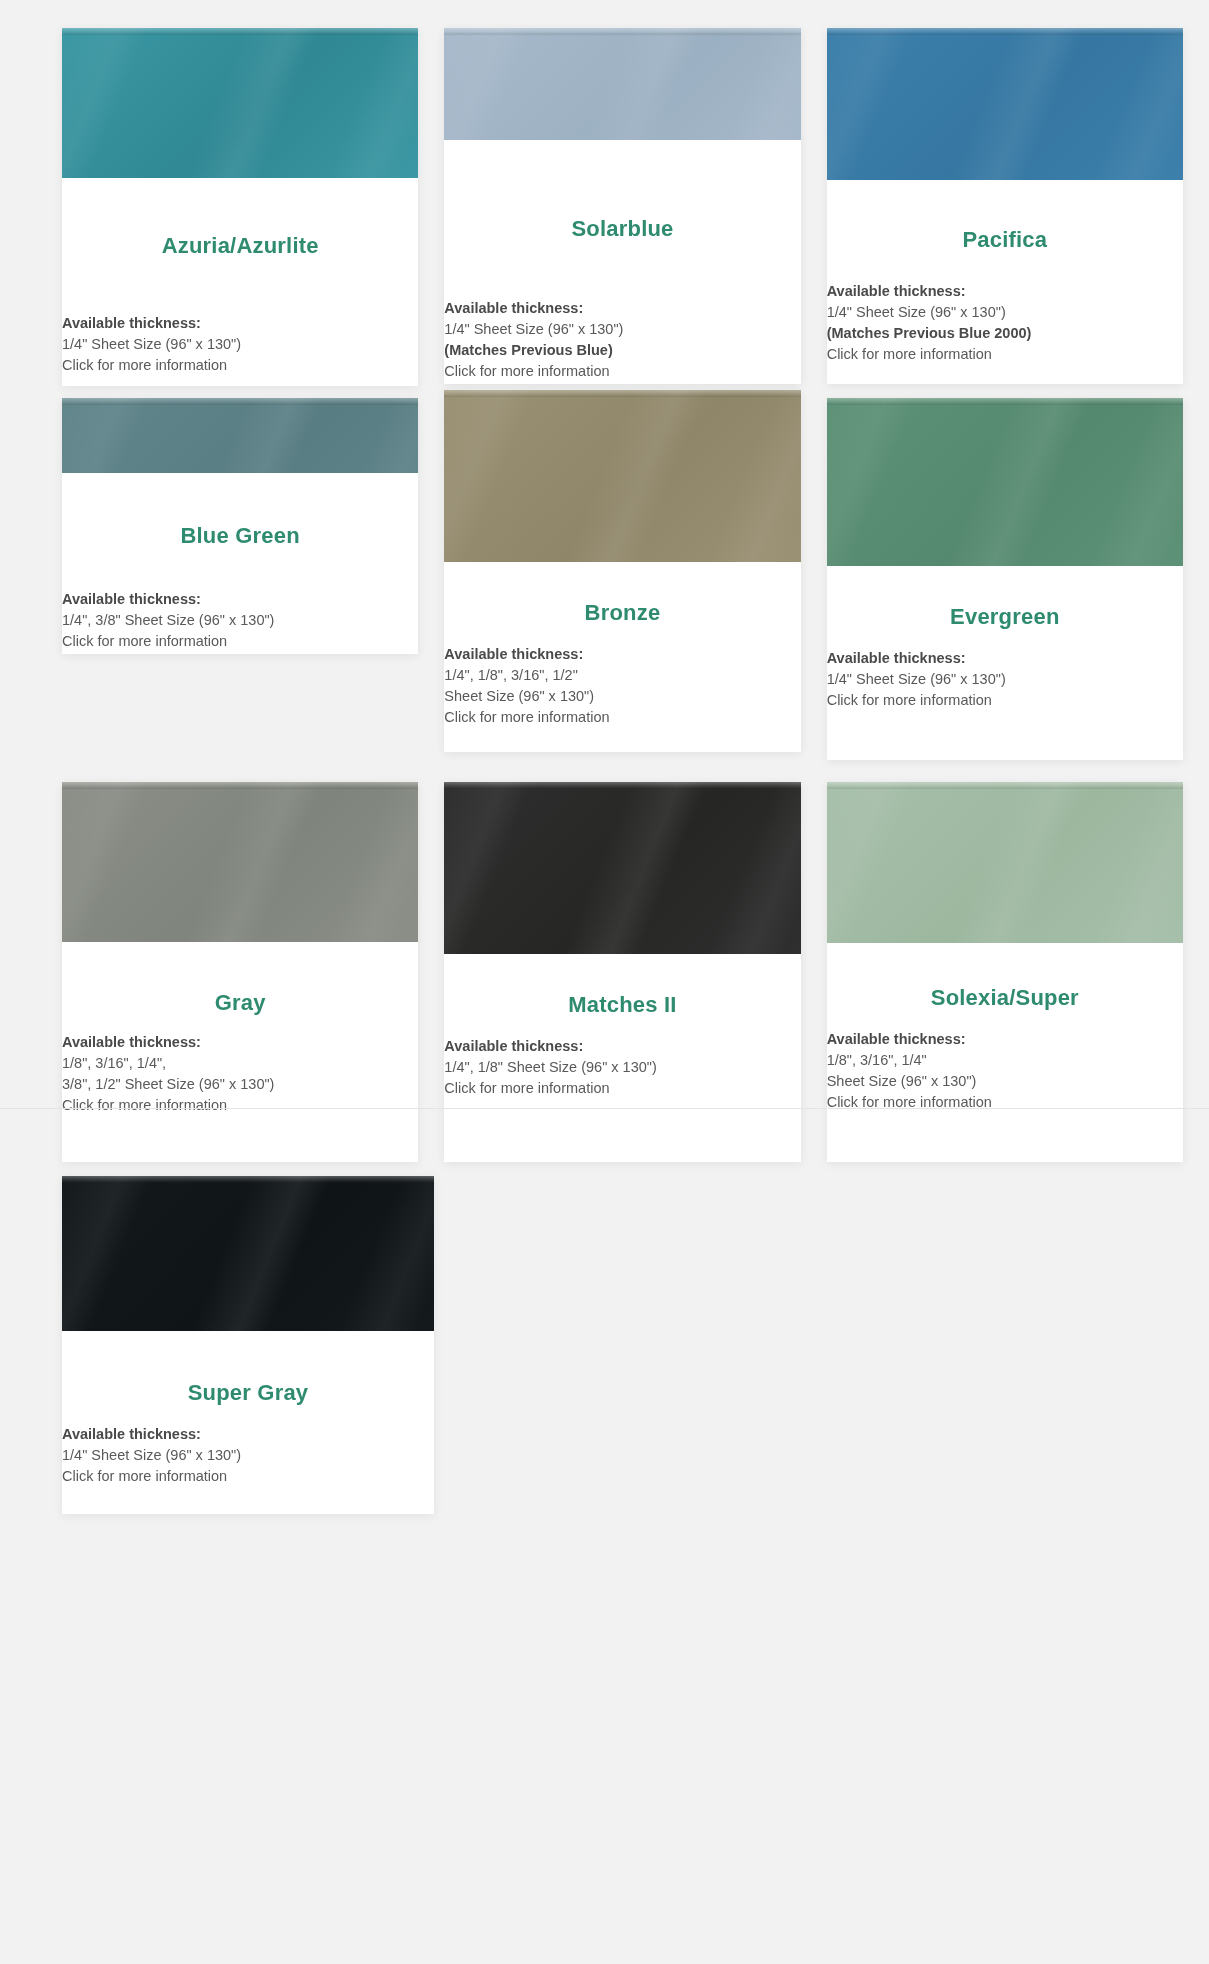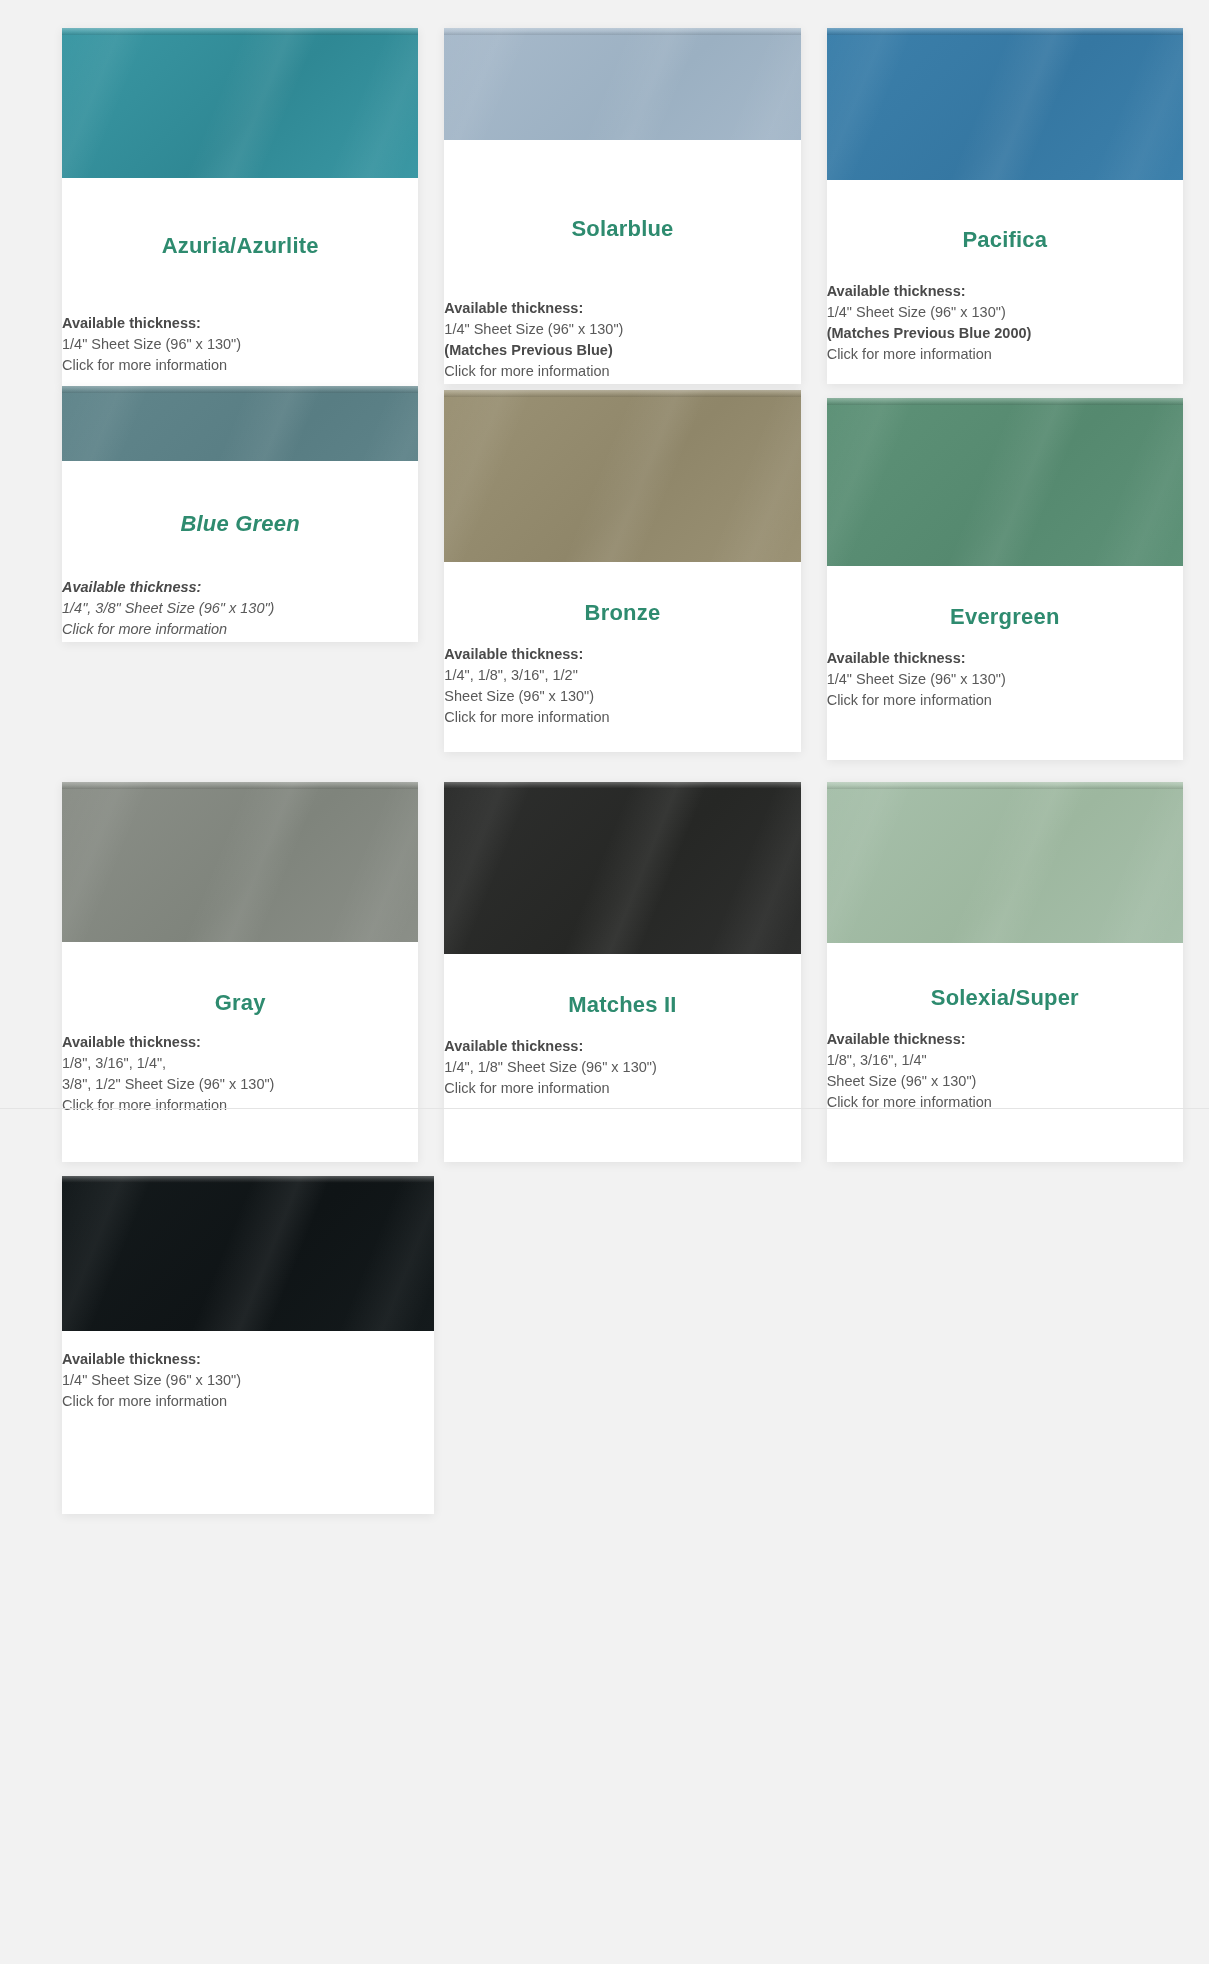--- a/index.html
+++ b/index.html
@@ -156,21 +156,21 @@
             <span class="b">Available thickness:</span>
             <span class="l">1/4" Sheet Size (96" x 130")</span>
             <span class="b">(Matches Previous Blue 2000)</span>
             <span class="l">Click for more information</span>
           </div>
         </div>
       </div>
     </div>
     <div class="row" style="position: absolute; top: 386px; left: 0px; width: 1209px;">
       <div class="col">
-        <div class="card" style="height: 256px; font-style: italic;">
+        <div class="card" style="margin-top: 12px; height: 256px;">
           <div class="swatch-wrap">
             <div class="swatch" style="height: 160px; background: linear-gradient(135deg, rgb(97, 134, 140) 0%, rgb(88, 125, 131) 55%, rgb(97, 134, 140) 100%);"></div>
           </div>
           <div class="title" style="margin-top: 50px;">Blue Green</div>
           <div class="desc" style="margin-top: 40px;">
             <span class="b">Available thickness:</span>
             <span class="l">1/4", 3/8" Sheet Size (96" x 130")</span>
             <span class="l">Click for more information</span>
           </div>
         </div>
@@ -245,20 +245,21 @@
           </div>
         </div>
       </div>
     </div>
     <div class="row" style="position: absolute; top: 1168px; left: 0px; width: 1209px;">
       <div class="col">
         <div class="card" style="margin-top: 8px; height: 338px;">
           <div class="swatch-wrap">
             <div class="swatch" style="height: 155px; background: linear-gradient(135deg, rgb(20, 26, 28) 0%, rgb(15, 20, 22) 55%, rgb(20, 26, 28) 100%);"></div>
           </div>
+          <div class="title" style="margin-top: 49px;">Super Gray</div>
           <div class="desc" style="margin-top: 18px;">
             <span class="b">Available thickness:</span>
             <span class="l">1/4" Sheet Size (96" x 130")</span>
             <span class="l">Click for more information</span>
           </div>
         </div>
       </div>
     </div>
   </div>
 <div class="hairline" id="hairline" style="top: 1108px;"></div>

